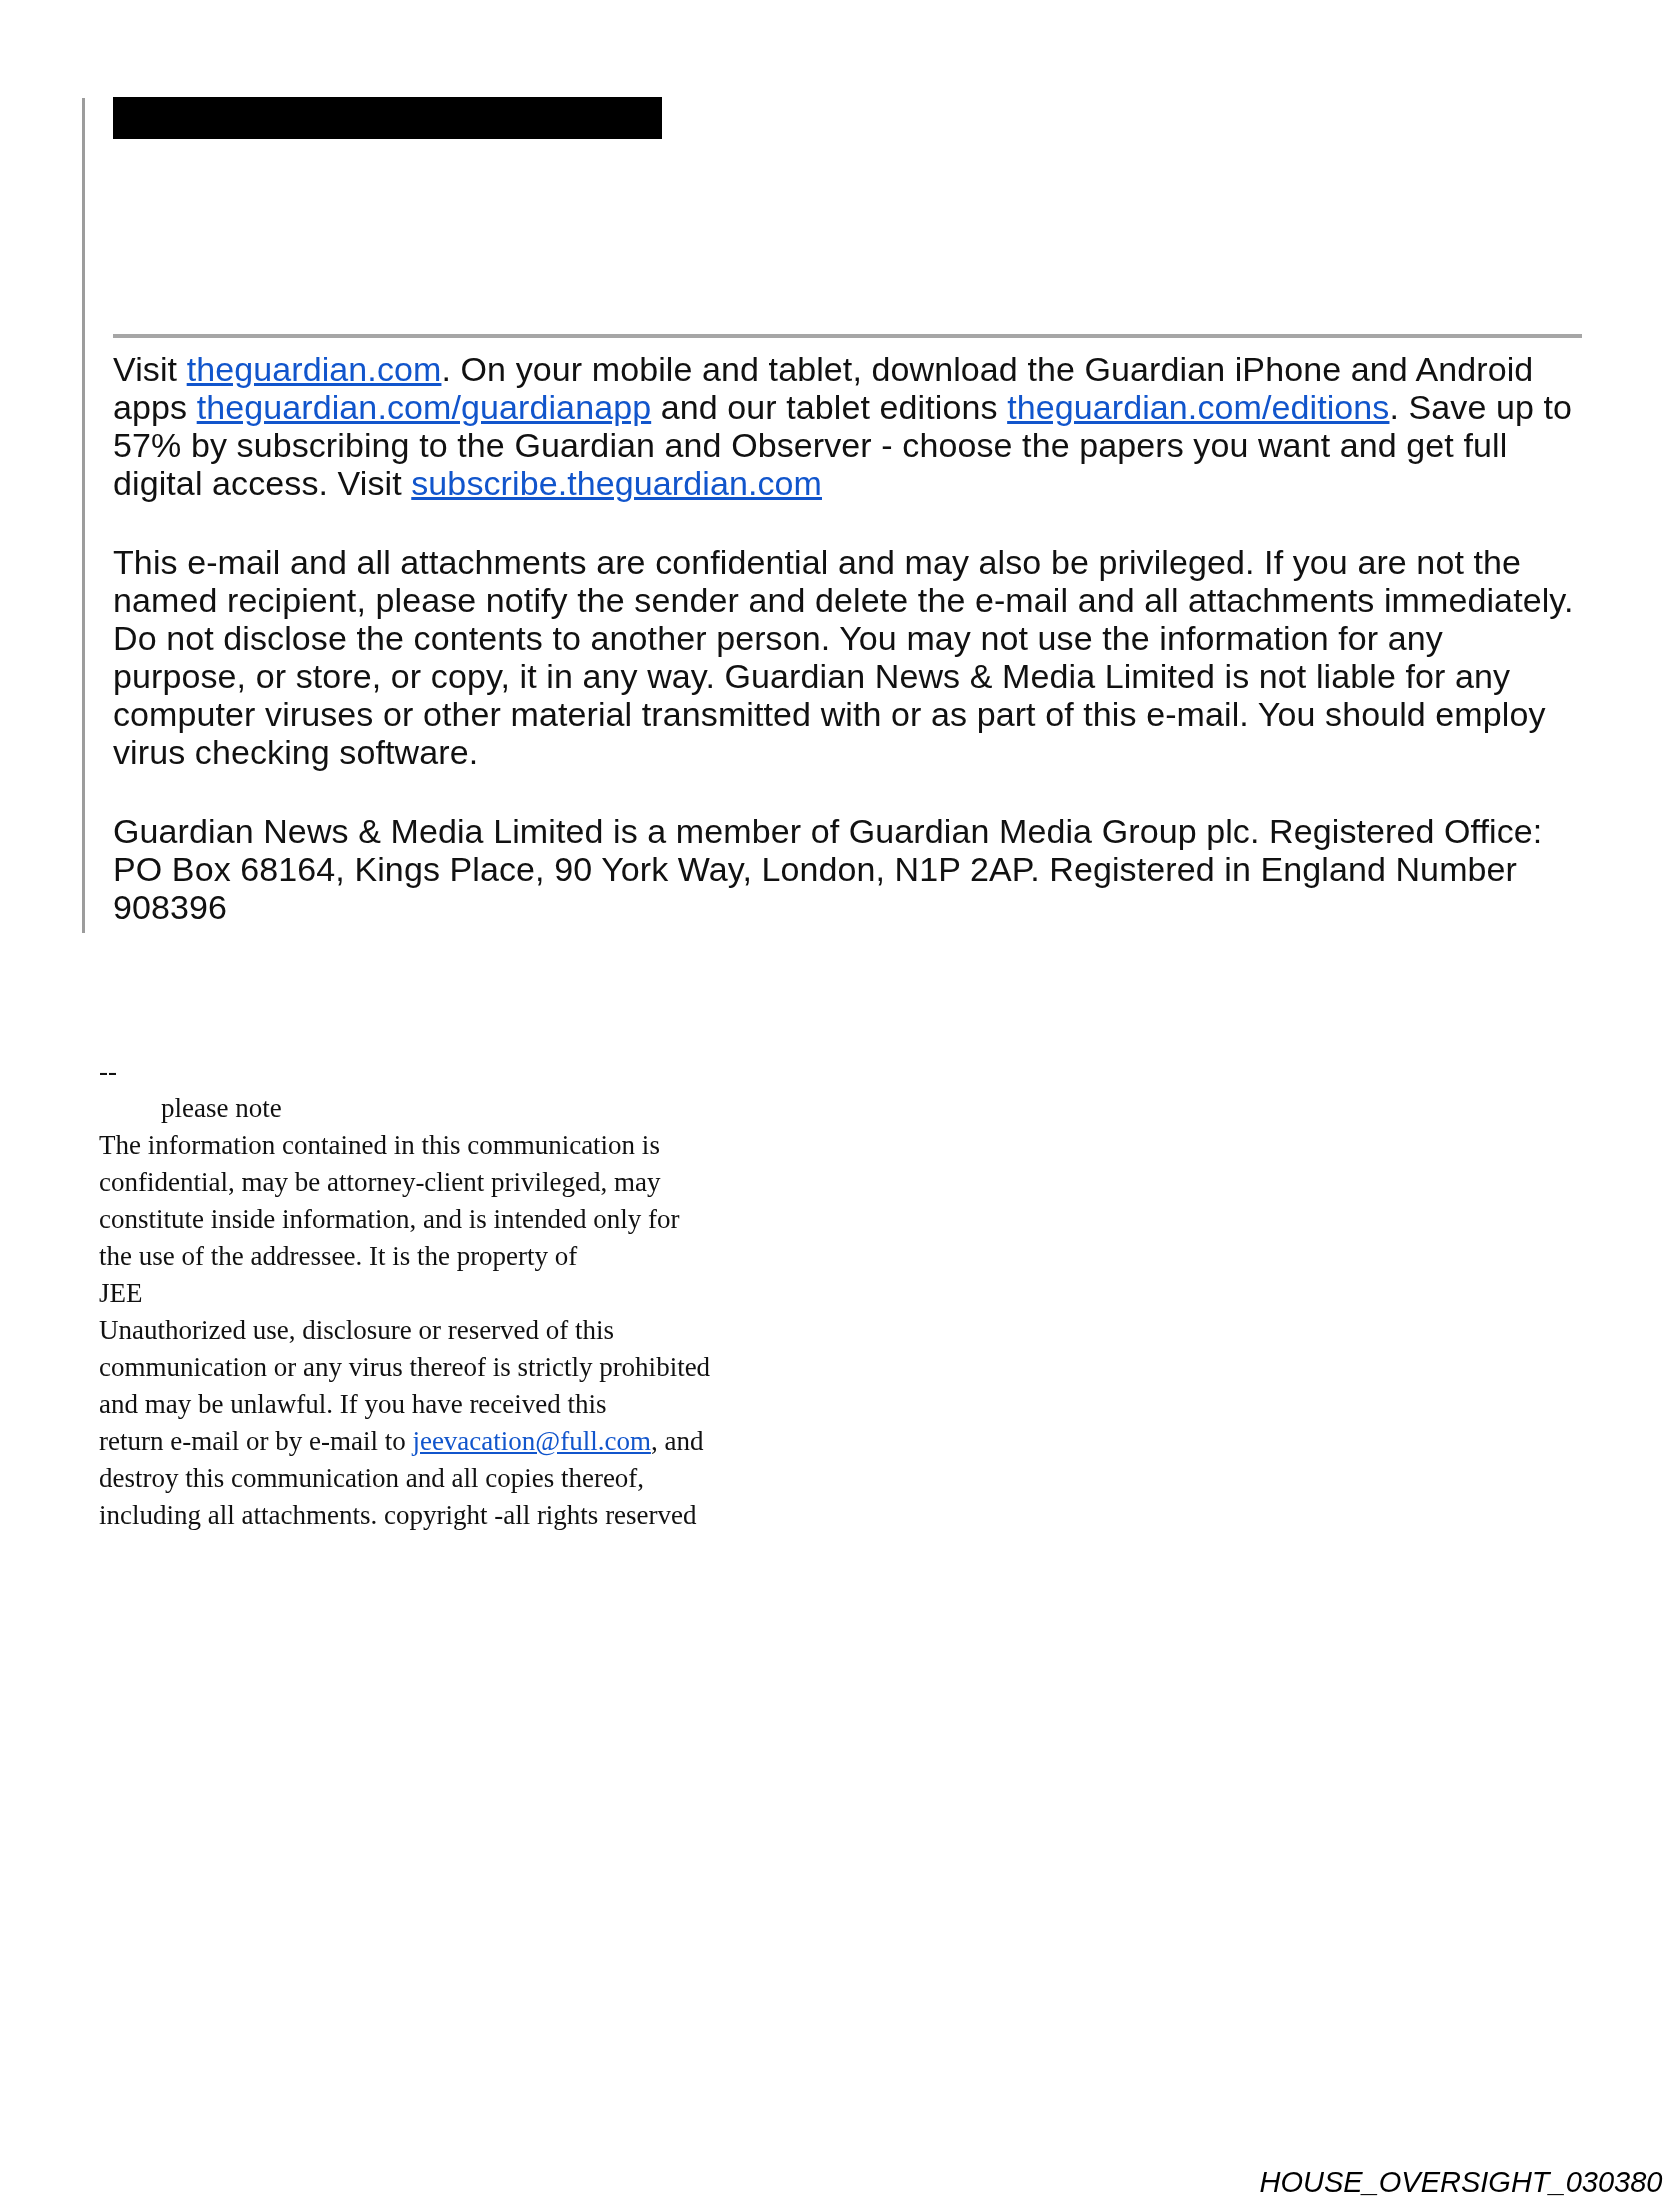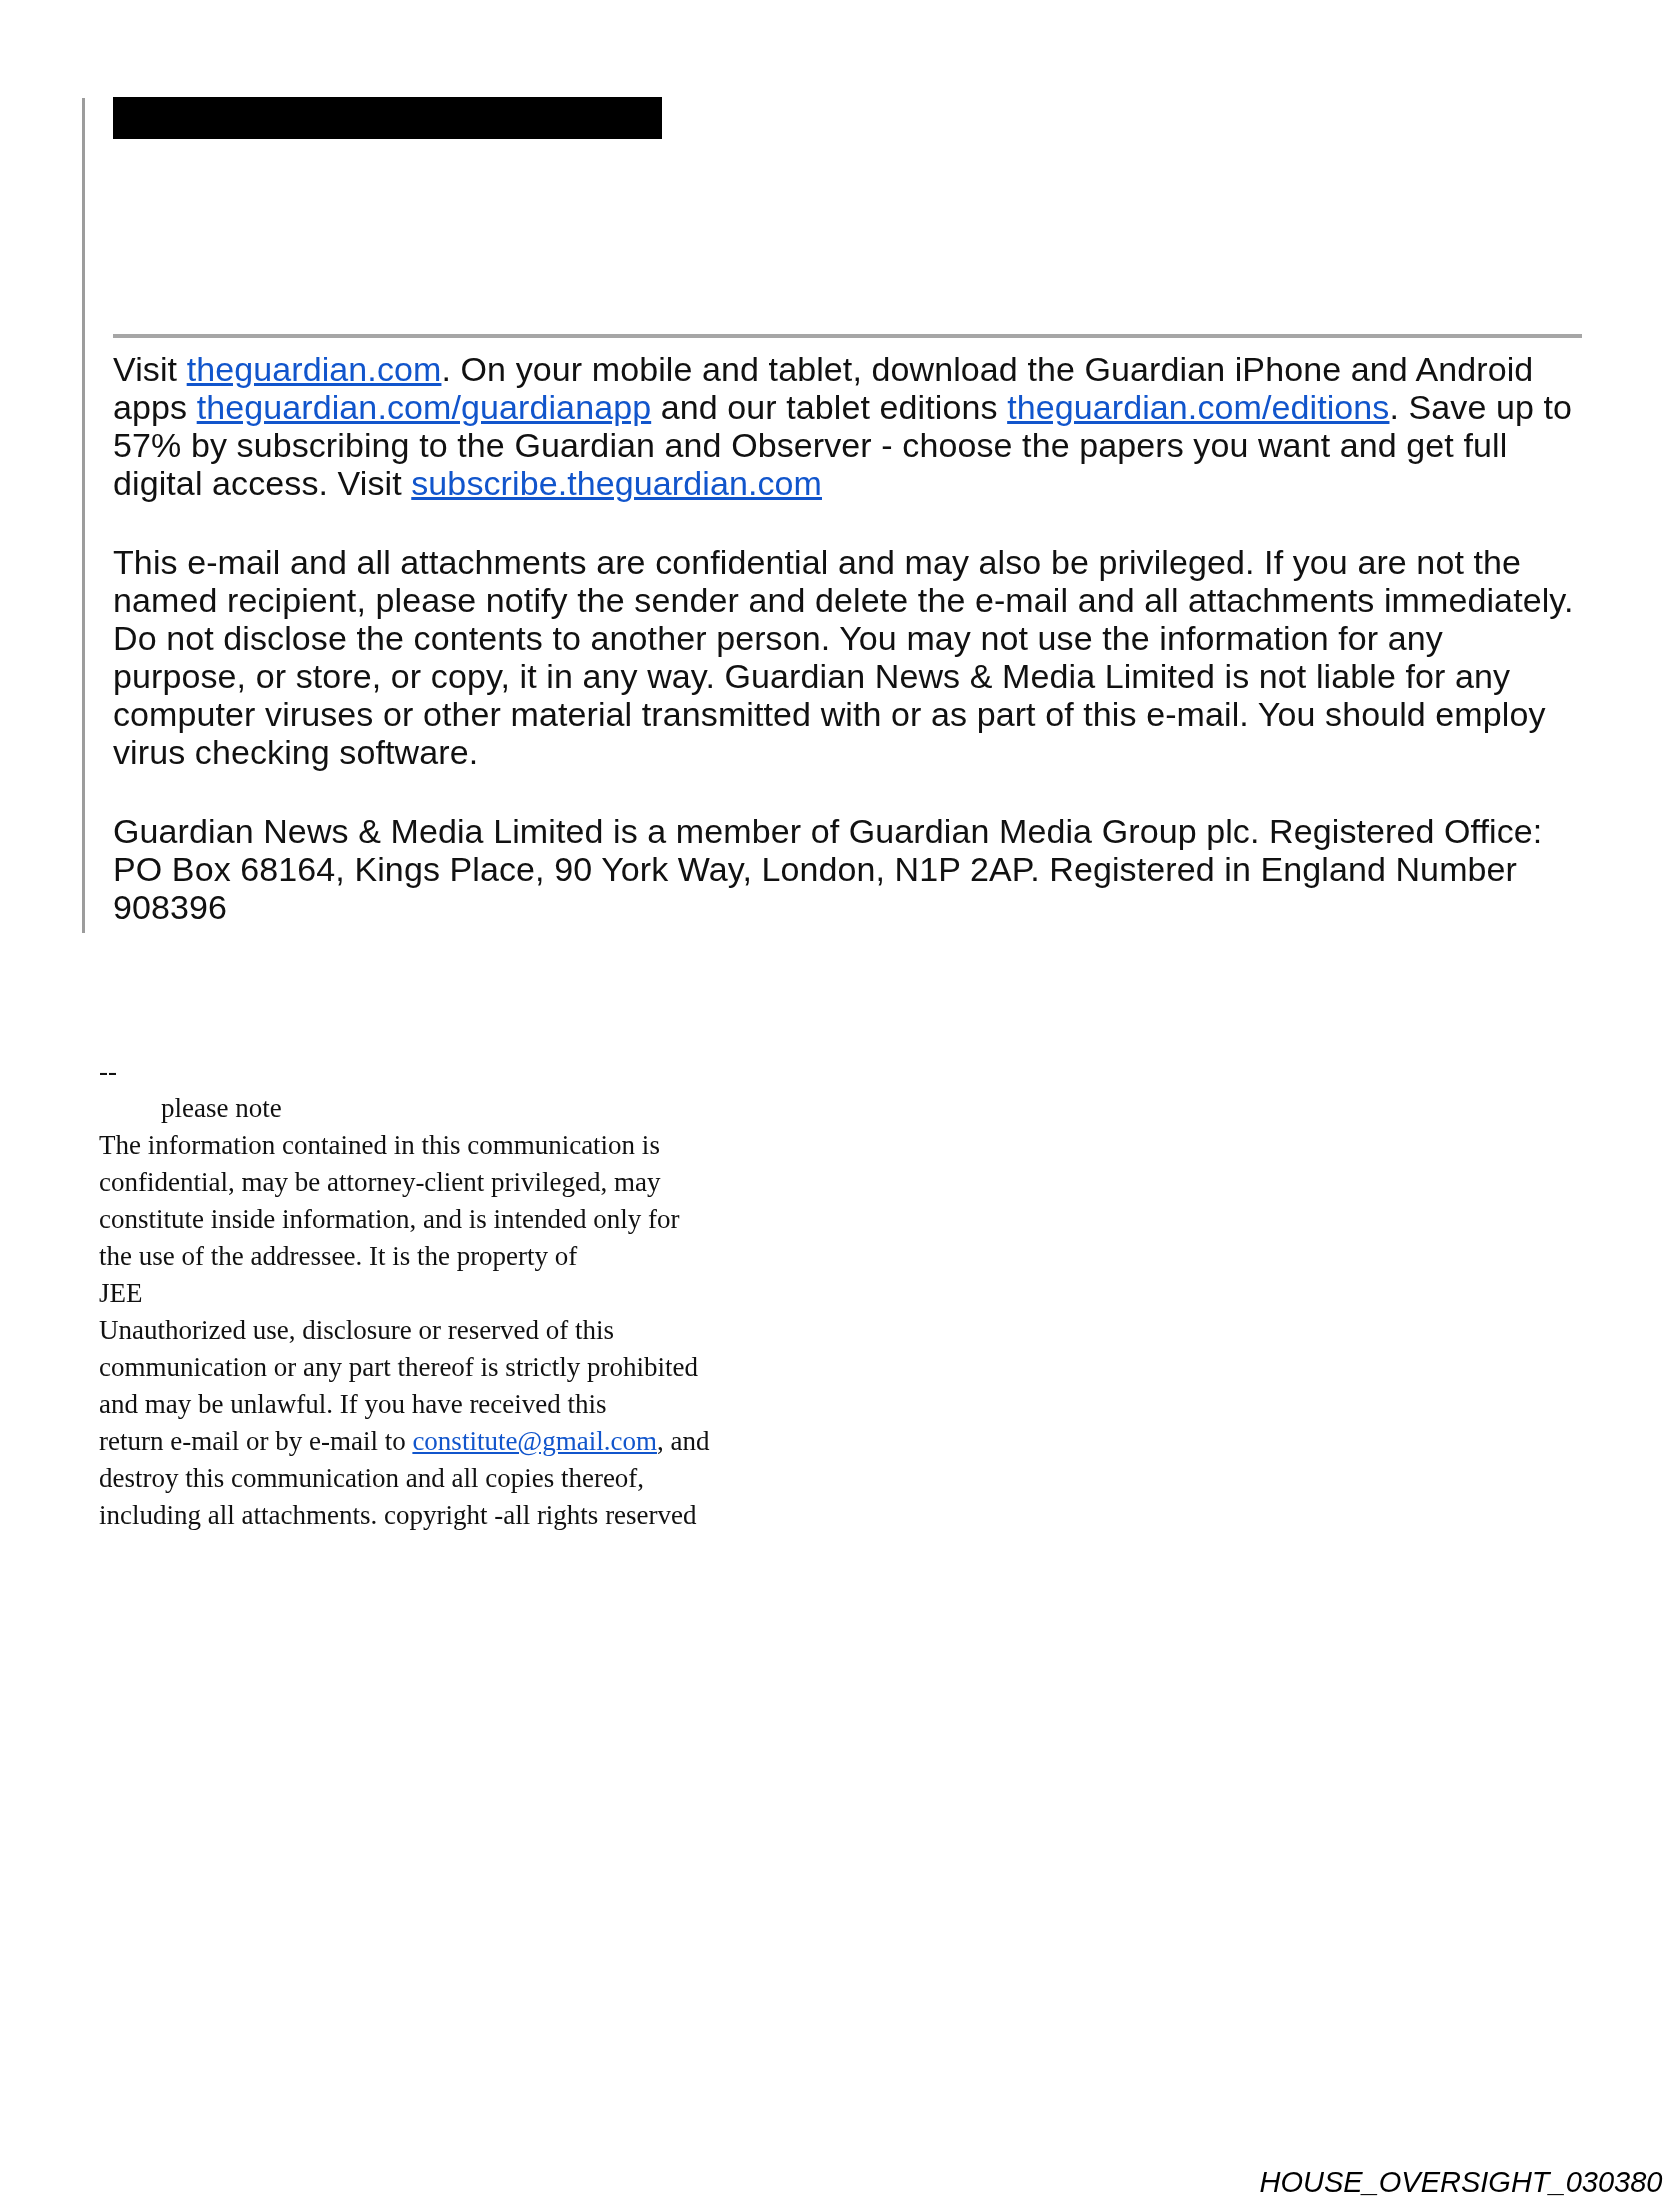--- a/index.html
+++ b/index.html
@@ -106,23 +106,23 @@
 
   <div class="signature-block">
       <div class="sig-line"><span>--</span></div>
       <div class="sig-line indent"><span>please note</span></div>
       <div class="sig-line"><span>The information contained in this communication is</span></div>
       <div class="sig-line"><span>confidential, may be attorney-client privileged, may</span></div>
       <div class="sig-line"><span>constitute inside information, and is intended only for</span></div>
       <div class="sig-line"><span>the use of the addressee. It is the property of</span></div>
       <div class="sig-line"><span>JEE</span></div>
       <div class="sig-line"><span>Unauthorized use, disclosure or reserved of this</span></div>
-      <div class="sig-line"><span>communication or any part thereof is strictly prohibited</span></div>
+      <div class="sig-line"><span>communication or any virus thereof is strictly prohibited</span></div>
       <div class="sig-line"><span>and may be unlawful. If you have received this</span></div>
-      <div class="sig-line"><span>return e-mail or by e-mail to </span><a class="link" href="#">constitute@gmail.com</a><span>, and</span></div>
+      <div class="sig-line"><span>return e-mail or by e-mail to </span><a class="link" href="#">jeevacation@full.com</a><span>, and</span></div>
       <div class="sig-line"><span>destroy this communication and all copies thereof,</span></div>
       <div class="sig-line"><span>including all attachments. copyright -all rights reserved</span></div>
     </div>
 
   <div class="footer-id">HOUSE_OVERSIGHT_030380</div>
 
 </div>
 
 
 </body></html>

